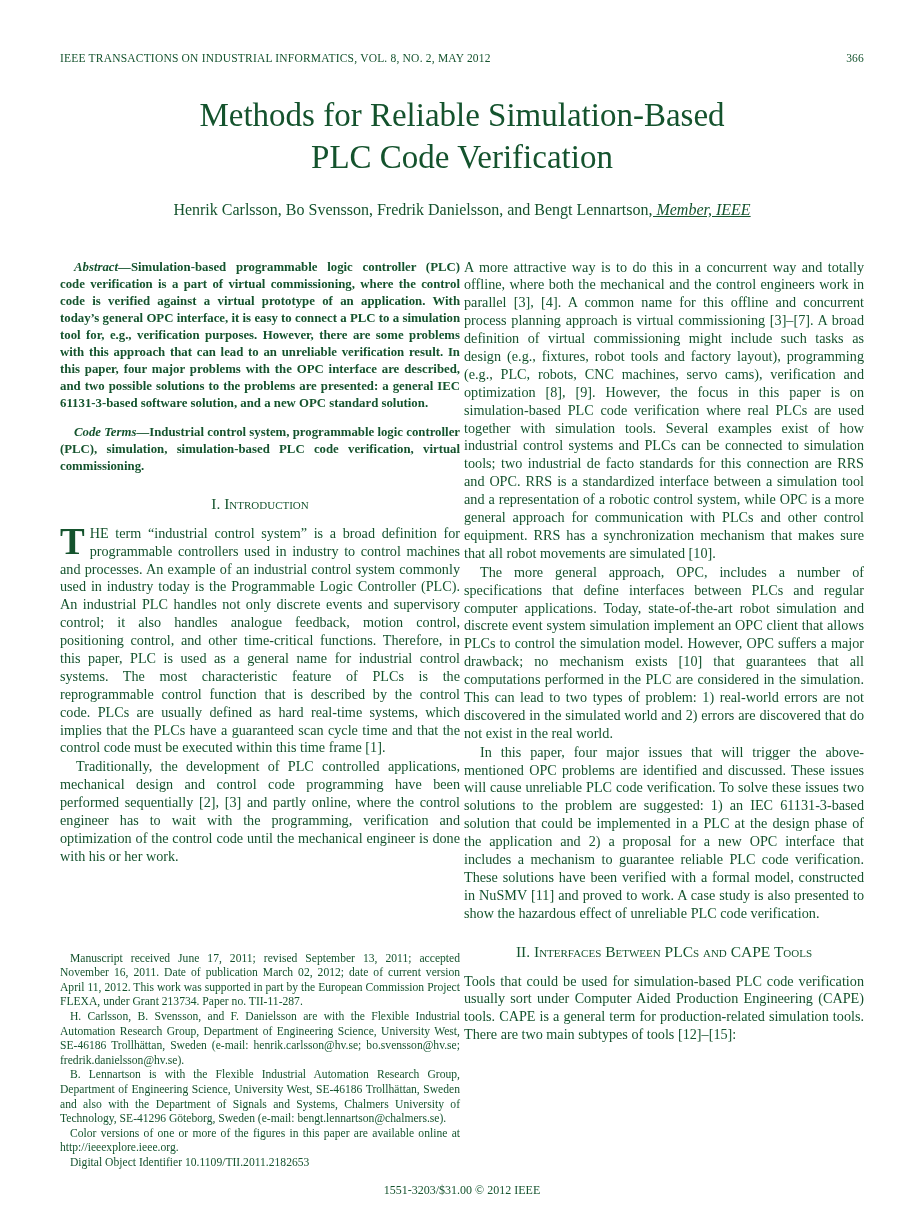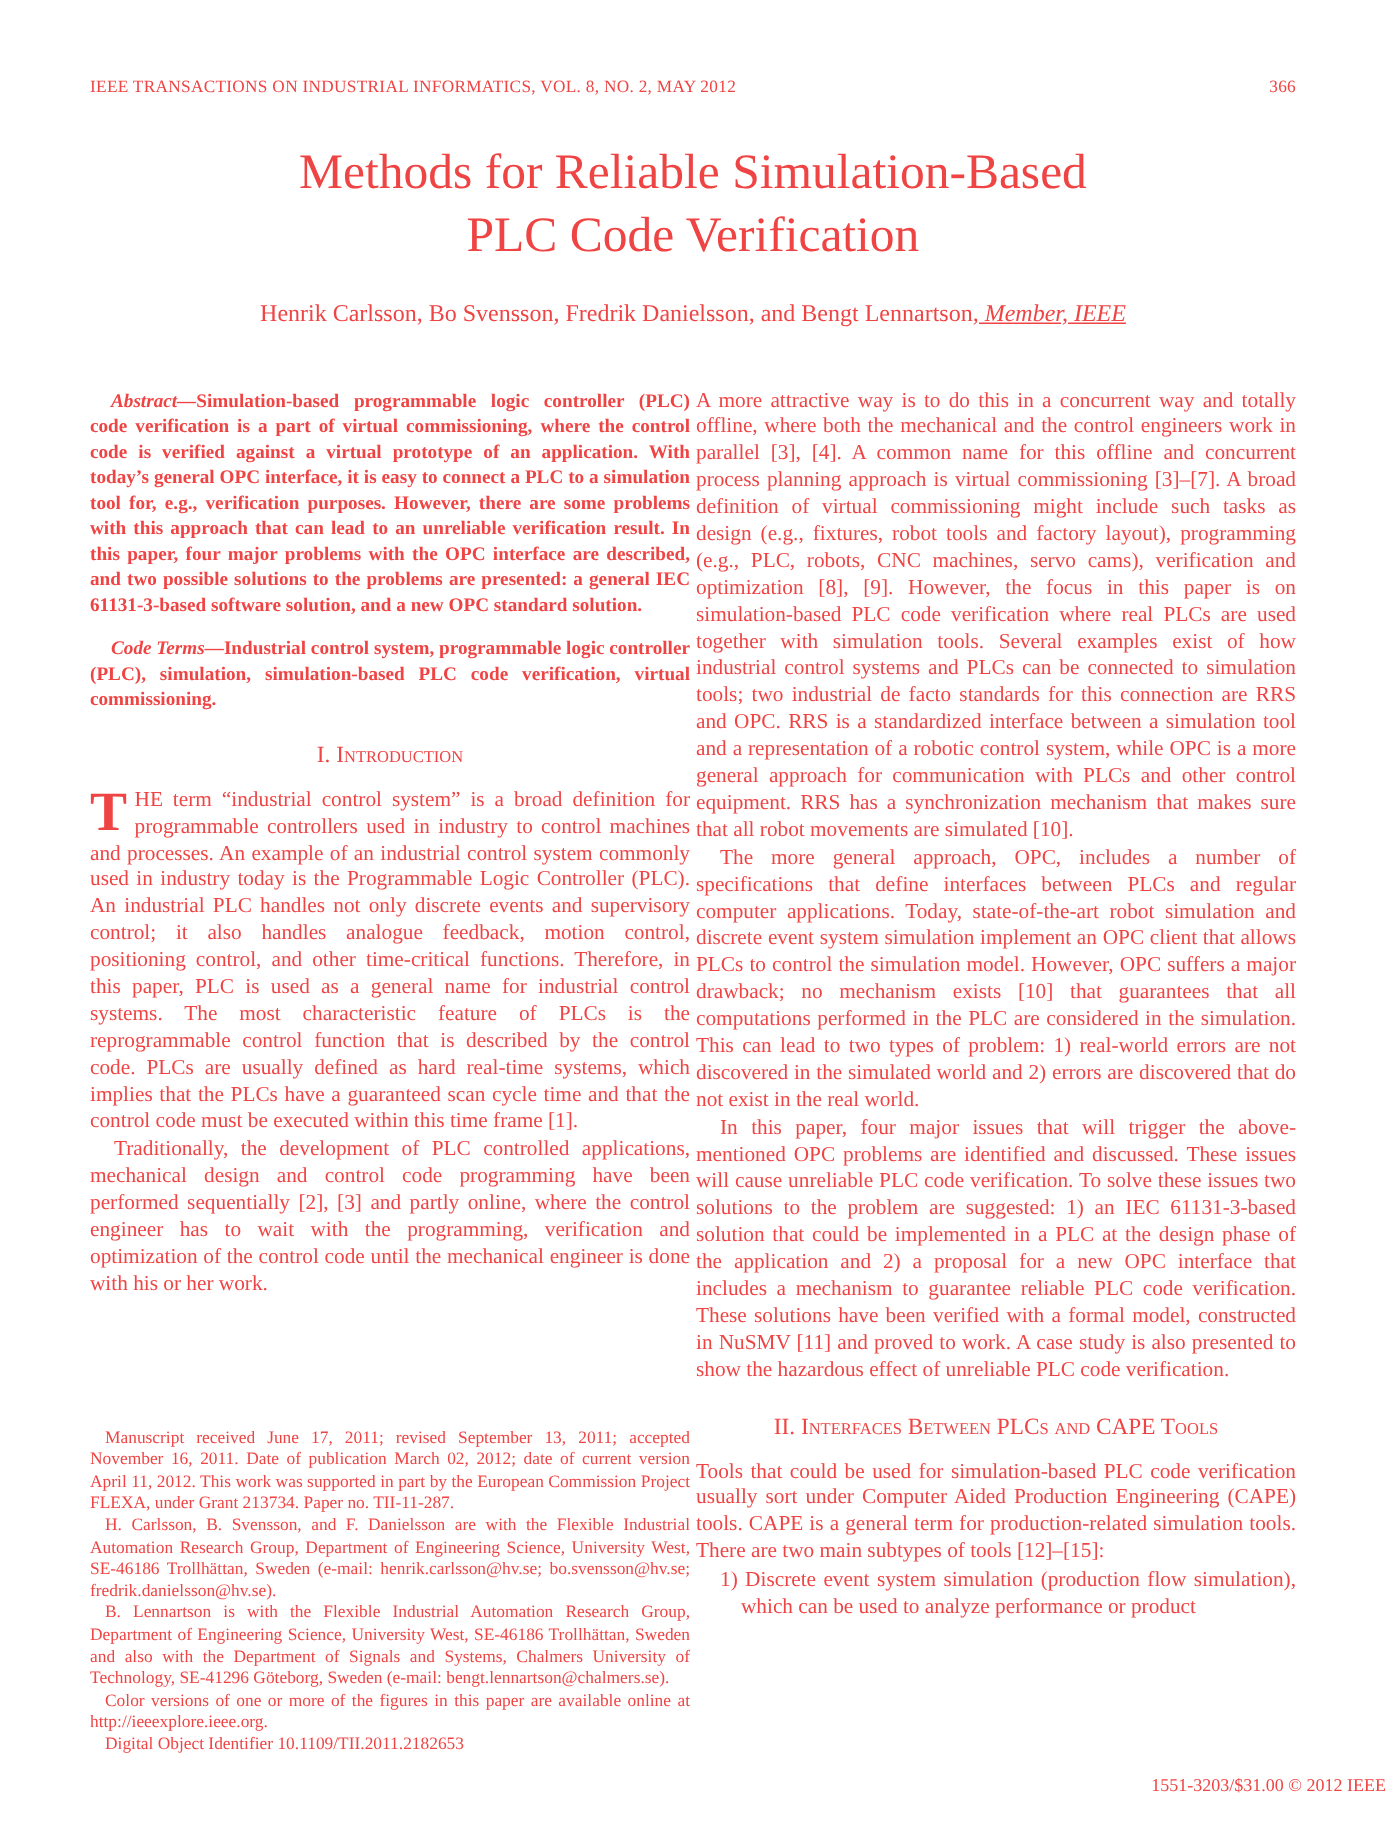--- a/index.html
+++ b/index.html
@@ -1,21 +1,21 @@
 <!DOCTYPE html>
 <html><head>
 <meta charset="utf-8">
 <style>
   html,body{margin:0;padding:0;background:#e8e8e8;}
   .page{
     position:relative;
     width:924px;height:1232px;
     margin:0 auto;
     background:#ffffff;
-    color:#ef4444;
+    color:#14532d;
     font-family:"Liberation Serif", serif;
     box-sizing:border-box;
     padding:52px 60px 0 60px;
     overflow:hidden;
   }
   
   .running-head{
     display:flex;justify-content:space-between;align-items:baseline;
     font-size:11.5px;letter-spacing:.2px;
   }
@@ -86,21 +86,21 @@
     text-align:justify;
     margin-left:12px;
     padding-left:18px;
     text-indent:-14px;
     margin-top:1px;
   }
   .footer-line{
     position:absolute;
     left:0;right:0;
     bottom:34px;
-    text-align:right;
+    text-align:center;
     font-size:12px;
   }
 </style>
 </head>
 <body>
 
 <div class="page">
 
   <div class="running-head">
     <span>IEEE TRANSACTIONS ON INDUSTRIAL INFORMATICS, VOL. 8, NO. 2, MAY 2012</span>
@@ -149,21 +149,20 @@
     <div class="col col-right">
 
       <p class="body-par">A more attractive way is to do this in a concurrent way and totally offline, where both the mechanical and the control engineers work in parallel [3], [4]. A common name for this offline and concurrent process planning approach is virtual commissioning [3]–[7]. A broad definition of virtual commissioning might include such tasks as design (e.g., fixtures, robot tools and factory layout), programming (e.g., PLC, robots, CNC machines, servo cams), verification and optimization [8], [9]. However, the focus in this paper is on simulation-based PLC code verification where real PLCs are used together with simulation tools. Several examples exist of how industrial control systems and PLCs can be connected to simulation tools; two industrial de facto standards for this connection are RRS and OPC. RRS is a standardized interface between a simulation tool and a representation of a robotic control system, while OPC is a more general approach for communication with PLCs and other control equipment. RRS has a synchronization mechanism that makes sure that all robot movements are simulated [10].</p>
       <p class="body-par">The more general approach, OPC, includes a number of specifications that define interfaces between PLCs and regular computer applications. Today, state-of-the-art robot simulation and discrete event system simulation implement an OPC client that allows PLCs to control the simulation model. However, OPC suffers a major drawback; no mechanism exists [10] that guarantees that all computations performed in the PLC are considered in the simulation. This can lead to two types of problem: 1) real-world errors are not discovered in the simulated world and 2) errors are discovered that do not exist in the real world.</p>
       <p class="body-par">In this paper, four major issues that will trigger the above-mentioned OPC problems are identified and discussed. These issues will cause unreliable PLC code verification. To solve these issues two solutions to the problem are suggested: 1) an IEC 61131-3-based solution that could be implemented in a PLC at the design phase of the application and 2) a proposal for a new OPC interface that includes a mechanism to guarantee reliable PLC code verification. These solutions have been verified with a formal model, constructed in NuSMV [11] and proved to work. A case study is also presented to show the hazardous effect of unreliable PLC code verification.</p>
 
       <h2 class="sec-heading">II. Interfaces Between PLCs and CAPE Tools</h2>
 
       <p class="body-par">Tools that could be used for simulation-based PLC code verification usually sort under Computer Aided Production Engineering (CAPE) tools. CAPE is a general term for production-related simulation tools. There are two main subtypes of tools [12]–[15]:</p>
 
-      <div class="list-item">1) Discrete event system simulation (production flow simulation), which can be used to analyze performance or product</div>
 
     </div>
 
   </div>
 
   <div class="footer-line">1551-3203/$31.00 © 2012 IEEE</div>
 
 </div>
 
 </body></html>

